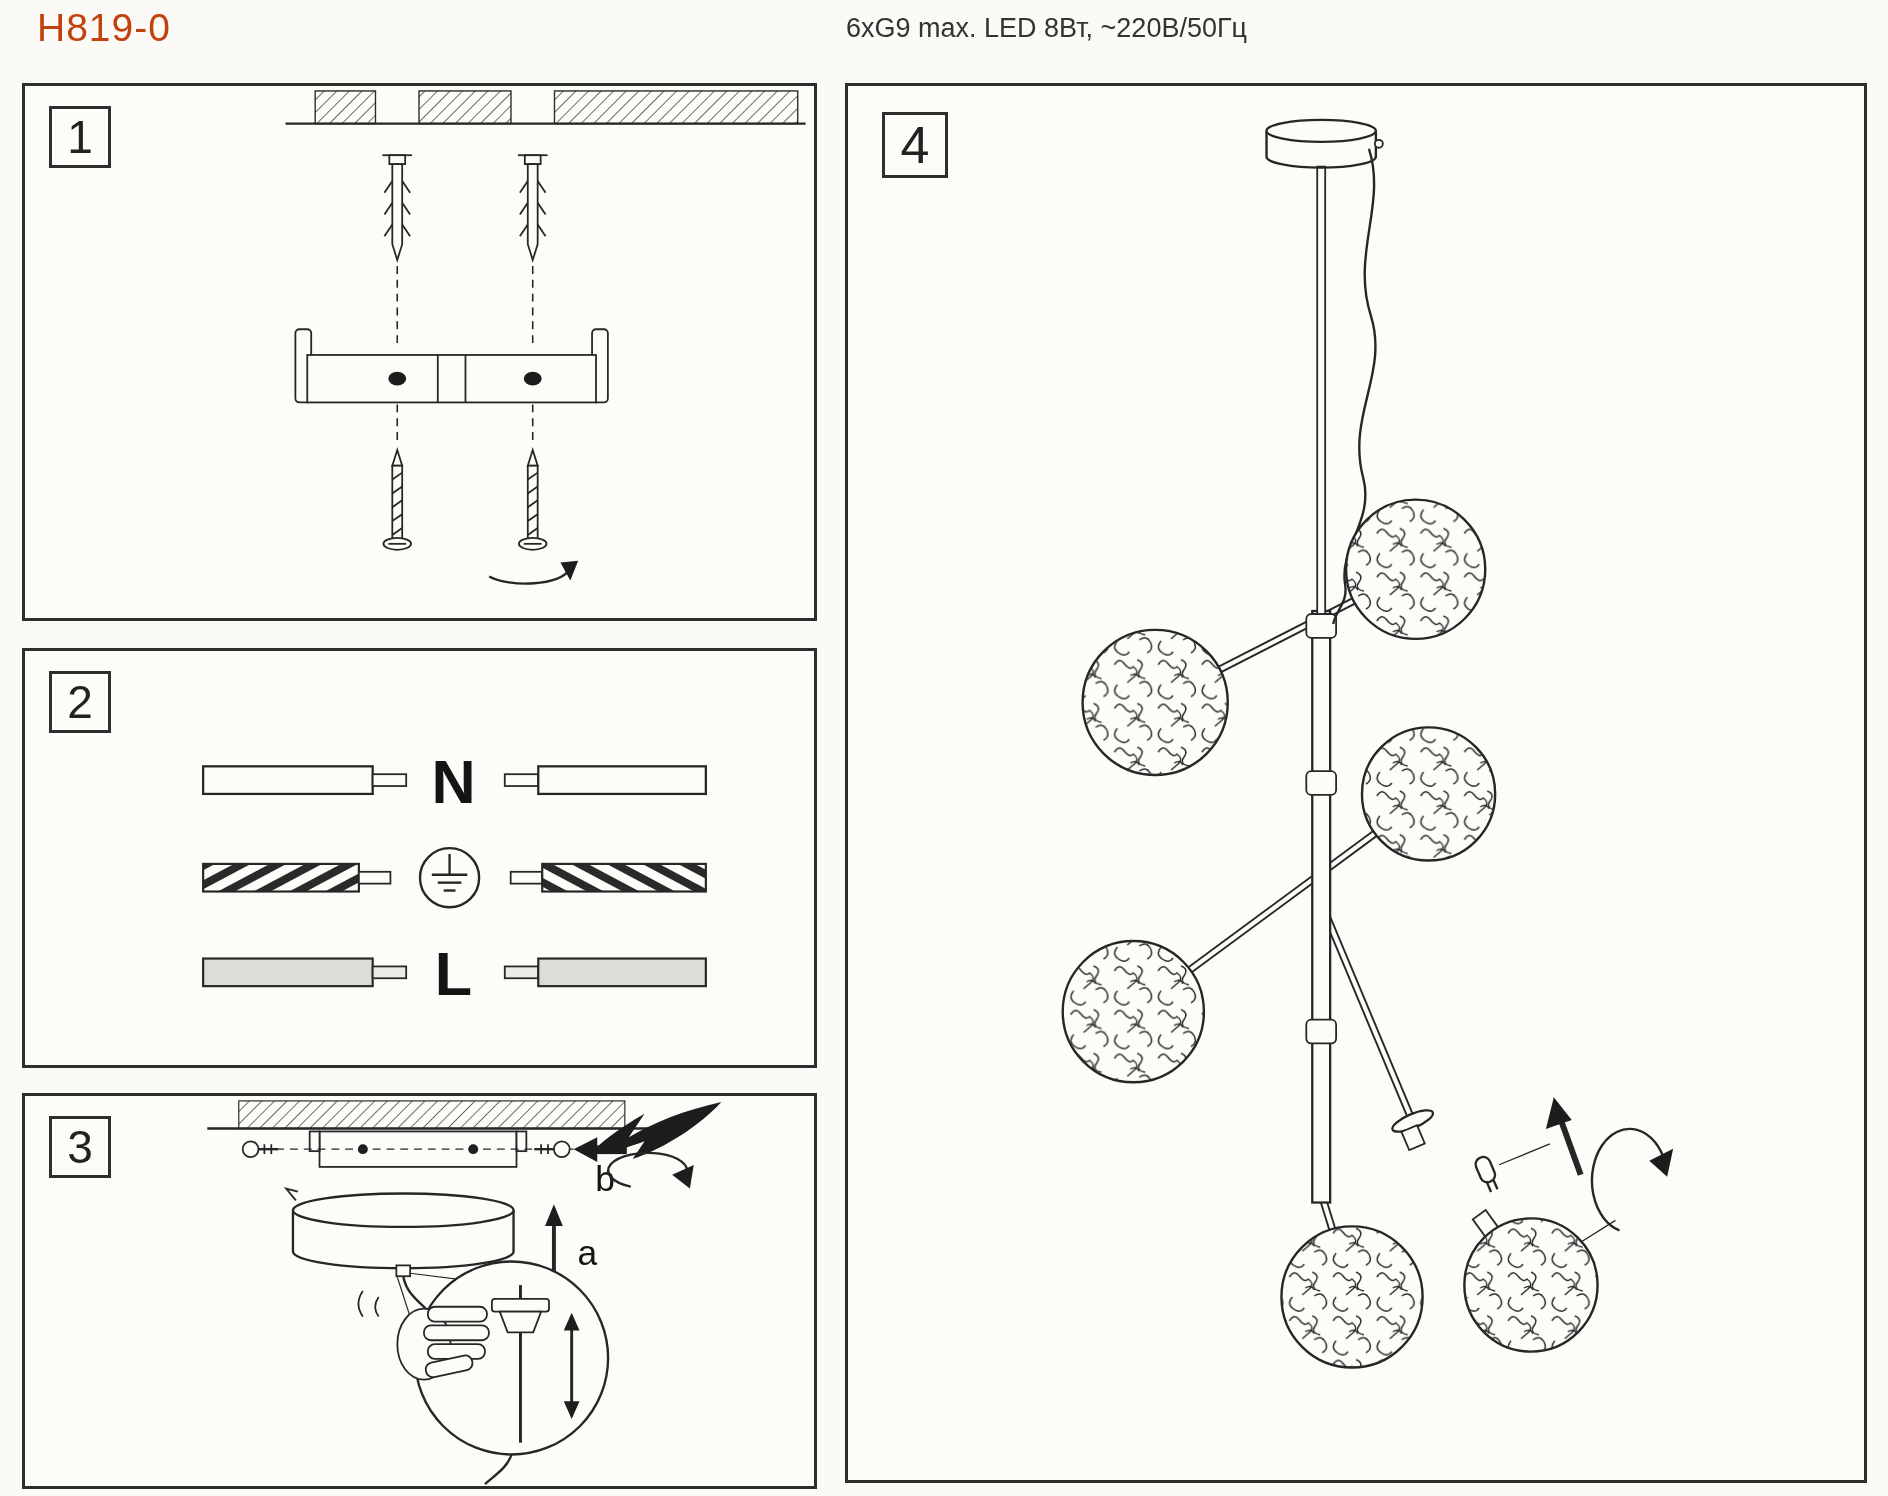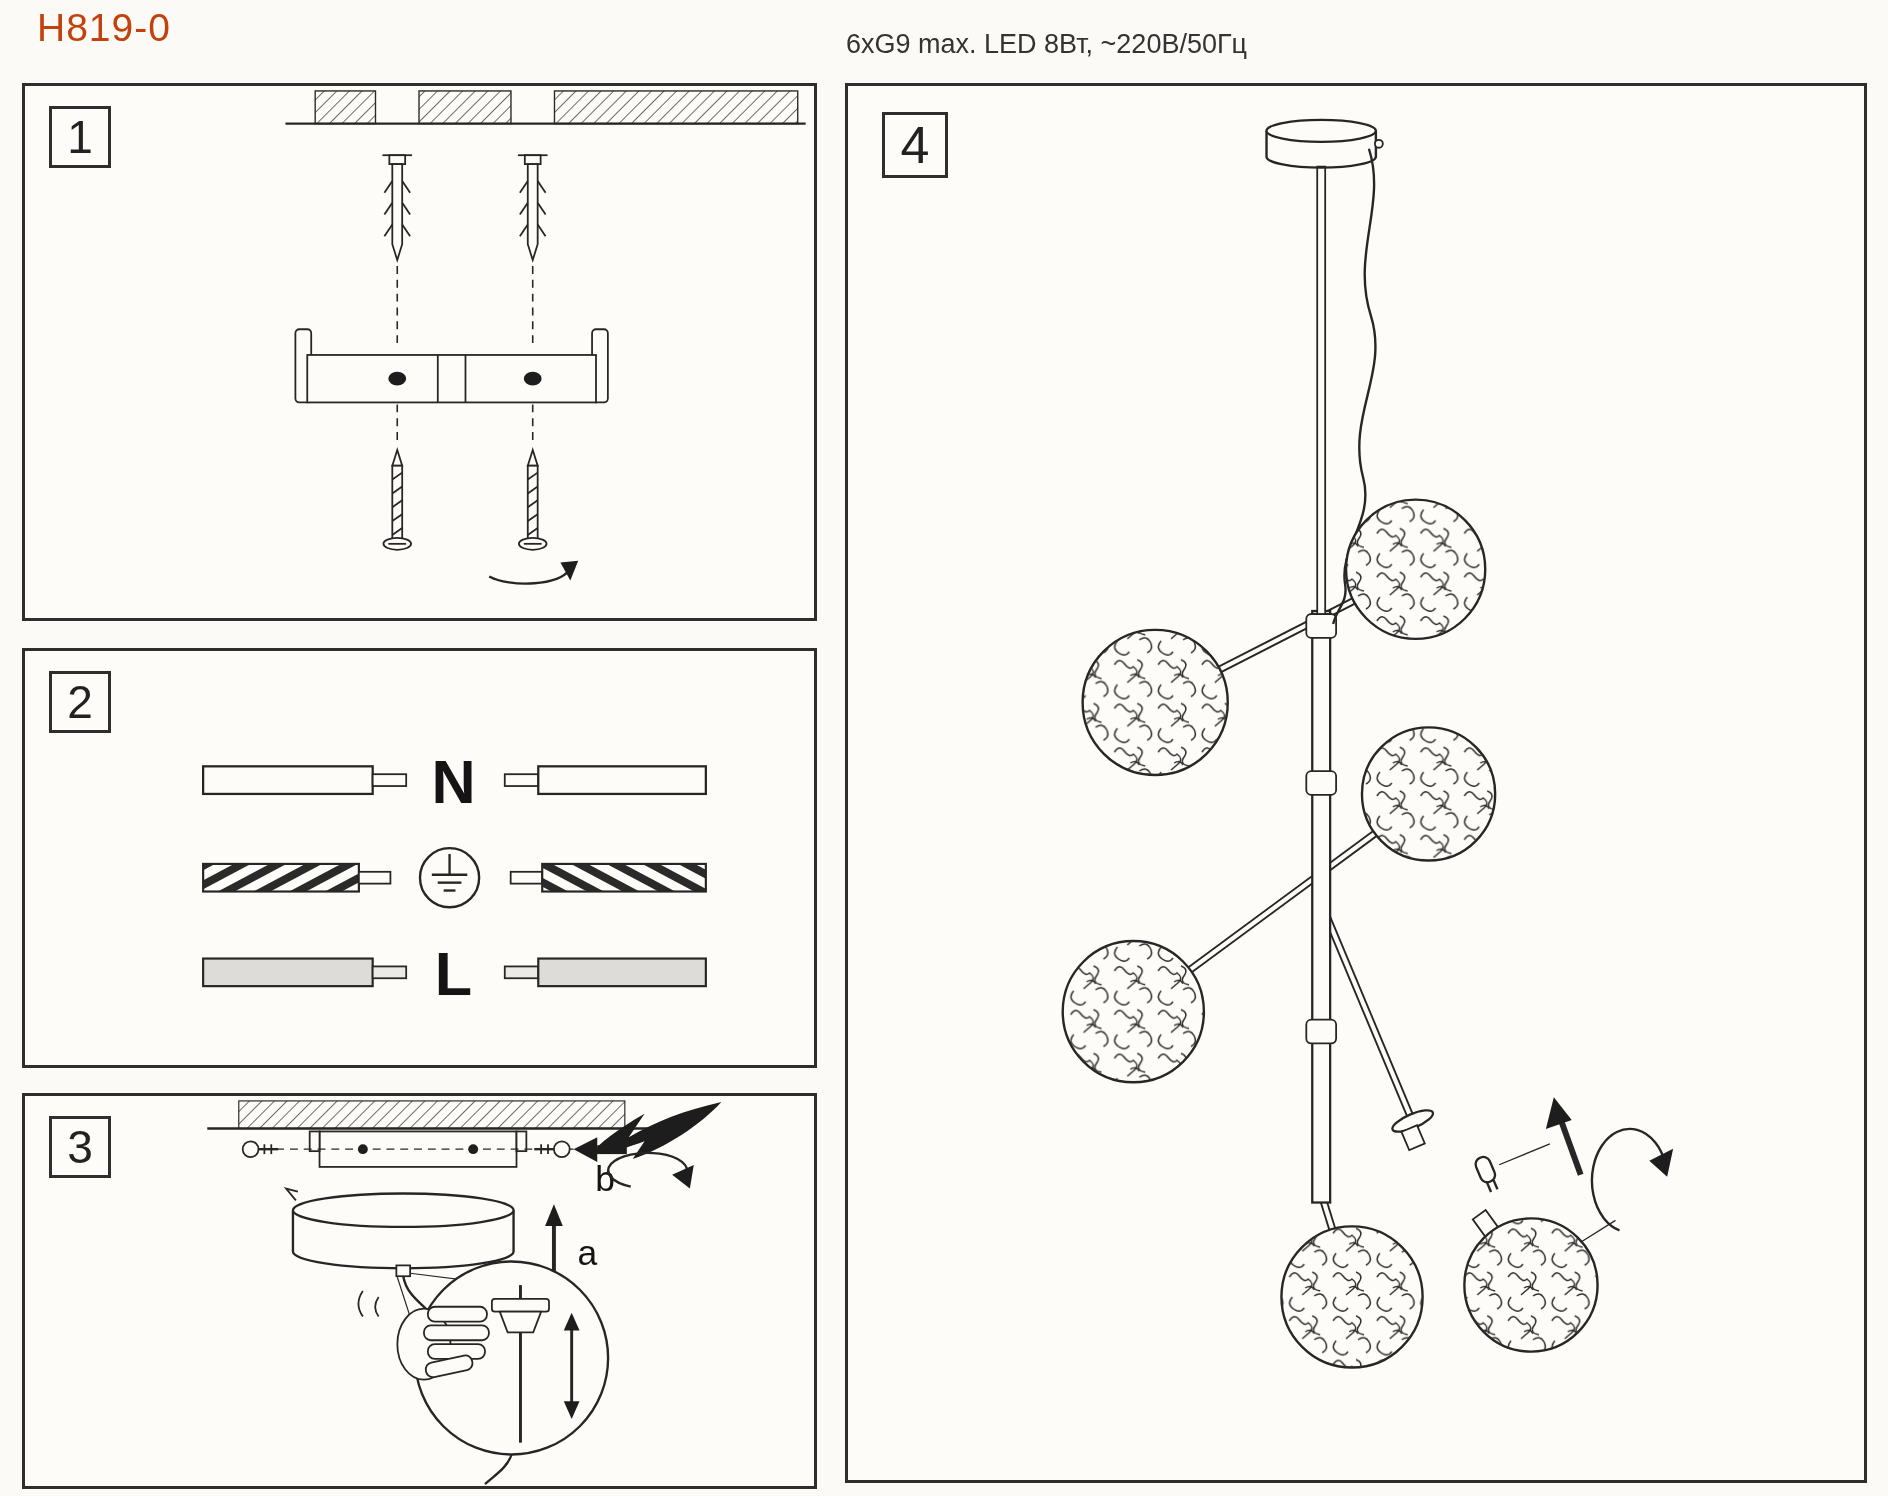--- a/index.html
+++ b/index.html
@@ -7,21 +7,21 @@
   body {
     width:1888px; height:1496px; position:relative; overflow:hidden;
     background:#fbfaf6;
     font-family:"Liberation Sans", sans-serif;
   }
   .model {
     position:absolute; left:37px; top:6px;
     font-size:39px; color:#c2410c; letter-spacing:1px;
   }
   .spec {
-    position:absolute; left:846px; top:29px;
+    position:absolute; left:846px; top:13px;
     font-size:27px; color:#333;
   }
   .panel {
     position:absolute; border:3px solid #2e2e2e; background:#fdfcf9;
   }
   .p1 { left:22px;  top:83px;   width:795px;  height:538px; }
   .p2 { left:22px;  top:648px;  width:795px;  height:420px; }
   .p3 { left:22px;  top:1093px; width:795px;  height:396px; }
   .p4 { left:845px; top:83px;   width:1022px; height:1400px; }
   .panel svg { position:absolute; left:0; top:0; width:100%; height:100%; }

